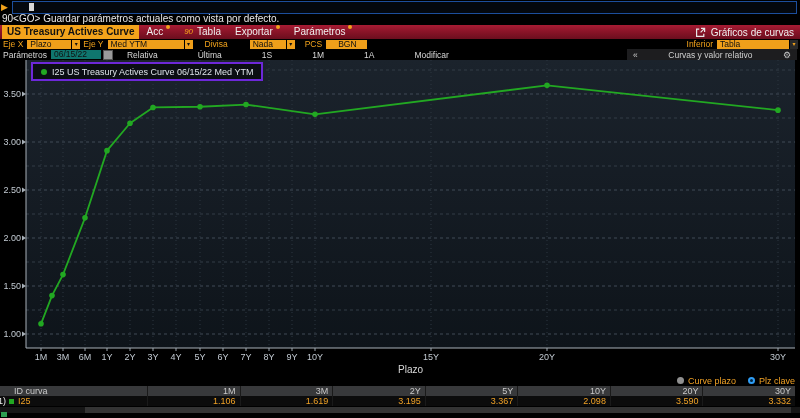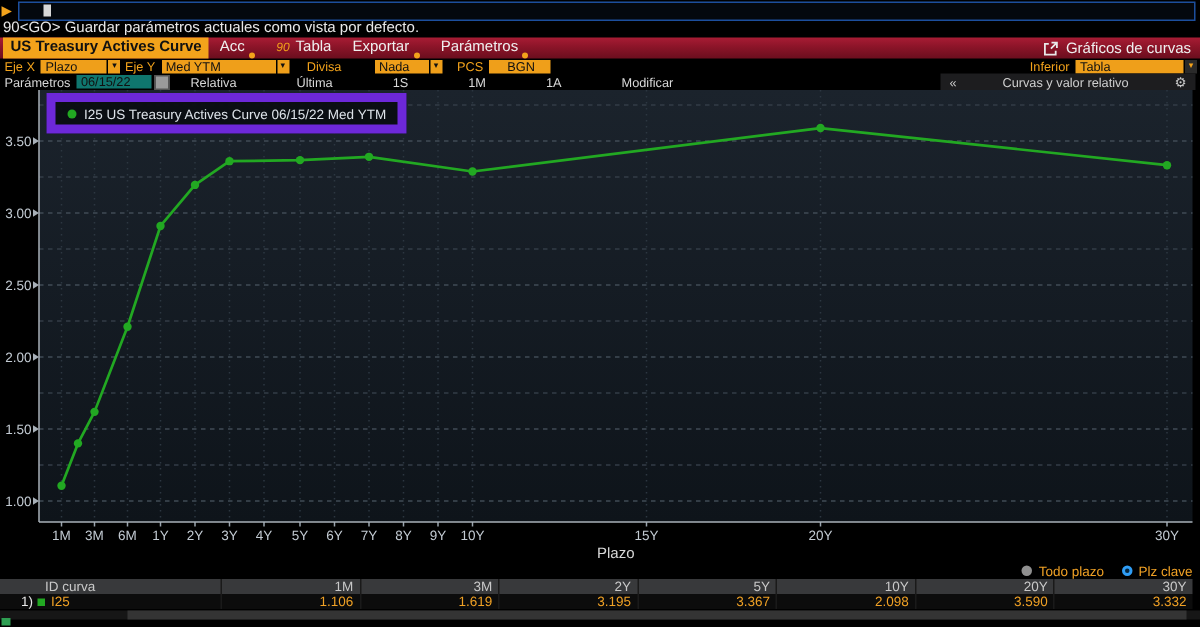--- a/index.html
+++ b/index.html
@@ -10,21 +10,21 @@
   .cmd-arrow{position:absolute;left:1px;top:1px;font-size:9px;color:#f3a31b;line-height:12px;}
   .cmd-input{position:absolute;left:12px;top:1px;width:783px;height:11px;background:#04080e;border:1px solid #1c4e9c;}
   .caret{position:absolute;left:16px;top:1px;width:5px;height:8px;background:#d8d8d8;}
   
   .hint{position:absolute;left:2px;top:14px;width:796px;height:10px;font-size:10px;line-height:10px;color:#e8e8e8;white-space:nowrap;}
   
   .redbar{position:absolute;left:0;top:25px;width:800px;height:14px;
           background:linear-gradient(#a81c34 0%,#8b1428 45%,#6b0e1e 100%);
           display:flex;align-items:center;font-size:10px;color:#f0f0f0;}
   .tab-active{background:#f3a31b;color:#111;height:14px;line-height:14px;padding:0 5px;margin-left:2px;font-weight:bold;white-space:nowrap;}
-  .rb-item{display:inline-flex;align-items:flex-end;gap:3px;padding:0 7px;height:14px;line-height:14px;white-space:nowrap;cursor:default;}
+  .rb-item{display:inline-flex;align-items:flex-start;gap:3px;padding:0 7px;height:14px;line-height:14px;white-space:nowrap;cursor:default;}
   .dd-dot{width:4px;height:4px;border-radius:50%;background:#f3a31b;display:inline-block;}
   .shortcut{color:#f3a31b;font-size:8px;font-style:italic;margin-right:1px;}
   .rb-spacer{flex:1;}
   .rb-right{display:inline-flex;align-items:center;gap:5px;padding:16px 6px;white-space:nowrap;}
   
   .params{position:absolute;left:0;top:39px;width:800px;height:10px;display:flex;align-items:center;font-size:8.5px;}
   .plabel{color:#f3a31b;margin:0 4px 0 3px;white-space:nowrap;}
   .pbox{background:#ef9f1a;color:#111;height:9px;line-height:9px;padding:0 3px;white-space:nowrap;overflow:hidden;}
   .pbox.w-plazo{width:38px;} .pbox.w-ytm{width:70px;} .pbox.w-nada{width:30px;} .pbox.w-bgn{width:26px;padding-left:12px;} .pbox.w-tabla{width:66px;}
   .ddsq{width:8px;height:9px;background:#ef9f1a;color:#111;font-size:6px;line-height:9px;text-align:center;margin-left:1px;}
@@ -37,33 +37,33 @@
   .dbtn{margin:0 20px;white-space:nowrap;}
   .panelhdr{width:170px;height:11px;background:#1d1d1f;display:flex;align-items:center;font-size:8.5px;color:#d0d0d0;margin-right:3px;}
   .panelhdr .chev{margin:0 6px;color:#cccccc;}
   .panelhdr .ptitle{flex:1;text-align:center;white-space:nowrap;}
   .panelhdr .gear{margin:0 6px;color:#c8c8c8;font-size:9px;}
   
   .plotbg{position:absolute;left:26px;top:60px;width:769px;height:288px;
           background:linear-gradient(180deg,#1b232c 0%,#151c24 45%,#0e141a 100%);}
   #curve-svg{position:absolute;left:0;top:0;width:800px;height:418px;pointer-events:none;}
   .legend{position:absolute;left:31px;top:62px;height:15px;display:inline-flex;align-items:center;gap:5px;
-          padding:0 8px;background:rgba(10,13,17,.93);border:6px solid #6d28d9;font-size:9px;color:#dde3e9;white-space:nowrap;}
+          padding:0 8px;background:rgba(10,13,17,.93);border:2px solid #6d28d9;font-size:9px;color:#dde3e9;white-space:nowrap;}
   .legend-dot{width:6px;height:6px;border-radius:50%;background:#22a822;display:inline-block;}
   .xlabel{position:absolute;left:26px;top:364px;width:769px;text-align:center;font-size:10px;color:#d8d8d8;}
   
   .radiorow{position:absolute;left:0;top:375px;width:795px;height:11px;display:flex;justify-content:flex-end;align-items:center;gap:12px;font-size:9px;color:#f0a125;}
   .radio{display:inline-flex;align-items:center;gap:4px;white-space:nowrap;}
   .rdot{width:7px;height:7px;border-radius:50%;background:#909090;box-sizing:border-box;}
   .radio.sel .rdot{background:#06263e;border:2px solid #2f9df5;}
   .tbl{position:absolute;left:0;top:386px;width:795px;}
   .trow{display:flex;width:795px;height:10px;line-height:10px;font-size:9px;}
   .thead{background:#38393b;color:#c9c9c9;}
   .tdata{background:#0c0c0c;color:#f0a125;}
-  .cell-id{width:148px;box-sizing:border-box;padding-left:30px;border-right:1px solid #1a1a1a;display:flex;align-items:center;}
+  .cell-id{width:148px;box-sizing:border-box;padding-left:14px;border-right:1px solid #1a1a1a;display:flex;align-items:center;}
   .cell-num{flex:1;text-align:right;box-sizing:border-box;padding-right:4px;border-right:1px solid #1a1a1a;}
   .cell-num:last-child{border-right:none;}
   .teal-accent{position:absolute;left:0;top:386px;width:2px;height:10px;background:#2f8f8f;}
   .rownum{color:#e8e8e8;margin-right:3px;}
   .sq-green{width:5px;height:5px;background:#22a822;display:inline-block;margin-right:4px;}
   .scrollstrip{position:absolute;left:0;top:407px;width:800px;height:6px;background:#161616;}
   .scrollthumb{position:absolute;left:85px;top:0;width:706px;height:6px;background:#343434;}
   .live-dot{position:absolute;left:1px;top:412px;width:6px;height:5px;background:#2e9e52;}
   
   .exicon{display:inline-block;width:11px;height:11px;position:relative;}
@@ -239,21 +239,21 @@
     </svg>
   <div class="legend">
     <span class="legend-dot"></span>
     <span>I25 US Treasury Actives Curve 06/15/22 Med YTM</span>
   </div>
   <div class="xlabel">Plazo</div>
 
   <div class="radiorow">
     <span class="radio" id="radio-0">
       <span class="rdot"></span>
-      <span>Todo plazo</span>
+      <span>Curve plazo</span>
     </span>
     <span class="radio sel" id="radio-1">
       <span class="rdot"></span>
       <span>Plz clave</span>
     </span>
   </div>
 
   <div class="teal-accent"></div>
   <div class="tbl">
     <div class="trow thead">

